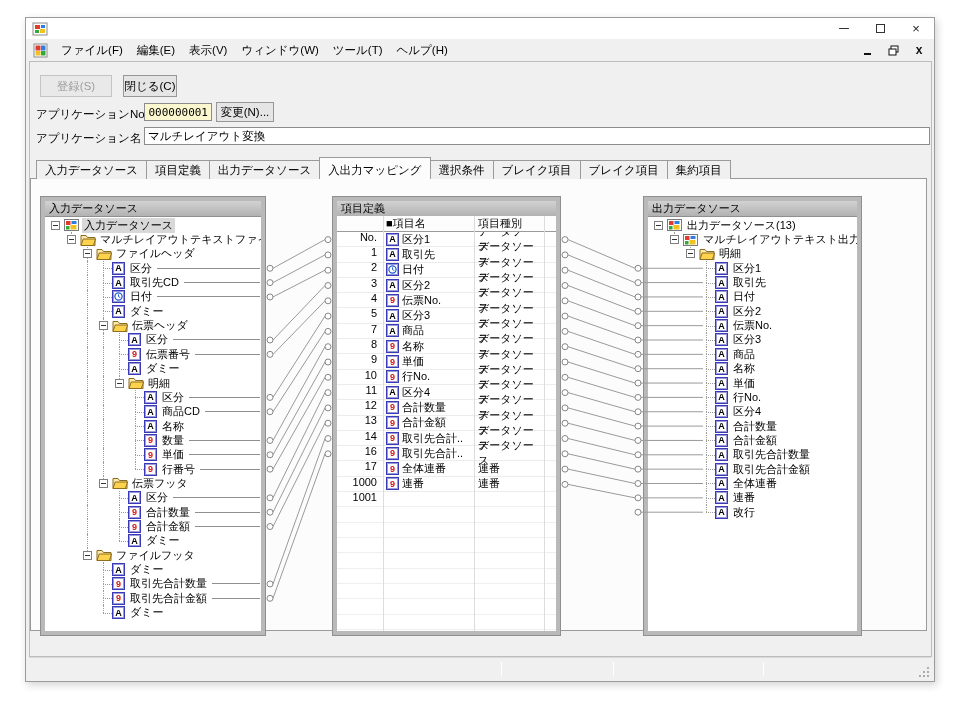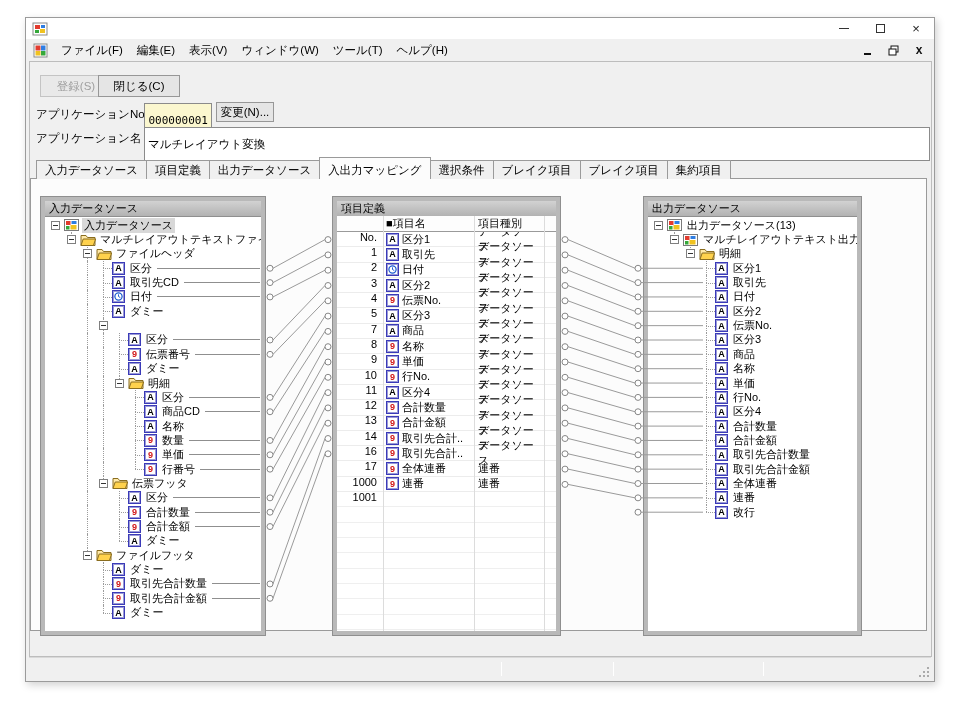--- a/index.html
+++ b/index.html
@@ -23,21 +23,21 @@
   .mdi-controls{margin-left:auto;display:flex;align-items:center;margin-right:8px;gap:12px;}
   .mdi-btn{display:flex;align-items:center;justify-content:center;width:14px;height:14px;}
   .mdi-min{width:7px;height:2px;background:#111;margin-top:7px;}
   .mdi-close{font-weight:bold;font-size:12px;color:#111;}
   
   .client-frame{position:absolute;left:3px;top:43px;width:903px;height:596px;border:1px solid #bdbdbd;background:#f0f0f0;}
   .btn{position:absolute;font-size:11.5px;color:#000;background:#e5e5e5;border:1px solid #979797;
     display:flex;align-items:center;justify-content:center;}
   .btn.disabled{color:#9f9f9f;background:#e9e9e9;border-color:#c4c4c4;}
   .form-label{position:absolute;font-size:11.5px;color:#000;white-space:nowrap;}
-  .inp{position:absolute;border:1px solid #8b8b8b;font-size:11.5px;padding:16px 3px;background:#fff;}
+  .inp{position:absolute;border:1px solid #8b8b8b;font-size:11.5px;padding:0 3px;background:#fff;}
   
   .tabstrip{position:absolute;left:10px;top:141px;height:20px;display:flex;z-index:4;}
   .tab{font-size:11.5px;height:19px;margin-top:1px;padding:2px 8px 0 8px;background:#f0f0f0;
     border:1px solid #9a9a9a;border-bottom:none;margin-right:-1px;white-space:nowrap;}
   .tab.active{background:#fcfcfc;height:22px;margin-top:-2px;padding-top:5px;position:relative;z-index:6;}
   .tabpage{position:absolute;left:4px;top:160px;width:897px;height:453px;background:#fcfcfc;border:1px solid #9a9a9a;}
   
   .panel{position:absolute;border:4px solid #b9b9b9;outline:1px solid #8f8f8f;background:#fff;z-index:5;}
   .panel-header{position:absolute;left:0;right:0;top:0;height:16px;background:linear-gradient(#d2d2d2,#b2b2b2);
     border-bottom:1px solid #8f8f8f;font-size:11px;line-height:15px;padding-left:4px;color:#000;}
@@ -124,21 +124,21 @@
             <rect x="1" y="4" width="7" height="6" fill="#fff" stroke="#111"></rect>
           </svg>
       </span>
       <span class="mdi-btn mdi-close">x</span>
     </span>
   </div>
 
   <div class="client-frame"></div>
 
   <div class="btn disabled" id="btn-register" style="left:14px;top:57px;width:72px;height:22px;">登録(S)</div>
-  <div class="btn" id="btn-close" style="left:72px;top:57px;width:82px;height:22px;">閉じる(C)</div>
+  <div class="btn" id="btn-close" style="left:97px;top:57px;width:54px;height:22px;">閉じる(C)</div>
 
   <div class="form-label" style="left:10px;top:89px;">アプリケーションNo.</div>
   <input class="inp" style="left: 118px; top: 85px; width: 68px; height: 18px; background: rgb(251, 247, 207); text-align: right; font-family: &quot;DejaVu Sans Mono&quot;, monospace; font-size: 11px;" readonly="" value="000000001">
   <div class="btn" style="left:190px;top:84px;width:58px;height:20px;">変更(N)...</div>
 
   <div class="form-label" style="left:10px;top:113px;">アプリケーション名</div>
   <input class="inp" style="left: 118px; top: 109px; width: 786px; height: 18px;" readonly="" value="マルチレイアウト変換">
 
   <div class="tabstrip" id="tabstrip">
       <div class="tab">入力データソース</div>
@@ -229,20 +229,27 @@
         <div class="hg" style="left: 58px; top: 94.275px; width: 9px;"></div>
         <div class="trow" style="top: 87.1px; height: 14.35px; padding-left: 67px;">
           <span class="tico">A</span>
           <span class="lbl">ダミー</span>
         </div>
         <div class="vg" style="left: 42px; top: 101.45px; height: 14.35px;"></div>
         <div class="vg" style="left: 58px; top: 101.45px; height: 7.175px;"></div>
         <div class="vg" style="left: 58px; top: 108.625px; height: 7.175px;"></div>
         <div class="exp" style="left: 54px; top: 104.125px;">
           <div class="minus"></div>
+        </div>
+        <div class="trow" style="top: 101.45px; height: 14.35px; padding-left: 67px;">
+          <span class="tico-svg"><svg width="16" height="13" viewBox="0 0 16 13">
+              <path d="M1 2.5 h5 l1.5 2 H15 v8 H1 z" fill="#ffe9a8" stroke="#8a6d1f"></path>
+              <path d="M1 12.5 L3.2 6 H15.6 L13.4 12.5 z" fill="#ffd24d" stroke="#8a6d1f"></path>
+            </svg></span>
+          <span class="lbl">伝票ヘッダ</span>
         </div>
         <div class="vg" style="left: 42px; top: 115.8px; height: 14.35px;"></div>
         <div class="vg" style="left: 58px; top: 115.8px; height: 14.35px;"></div>
         <div class="vg" style="left: 74px; top: 115.8px; height: 7.175px;"></div>
         <div class="vg" style="left: 74px; top: 122.975px; height: 7.175px;"></div>
         <div class="hg" style="left: 74px; top: 122.975px; width: 9px;"></div>
         <div class="trow" style="top: 115.8px; height: 14.35px; padding-left: 83px;">
           <span class="tico">A</span>
           <span class="lbl">区分</span>
           <span class="hline"></span>

